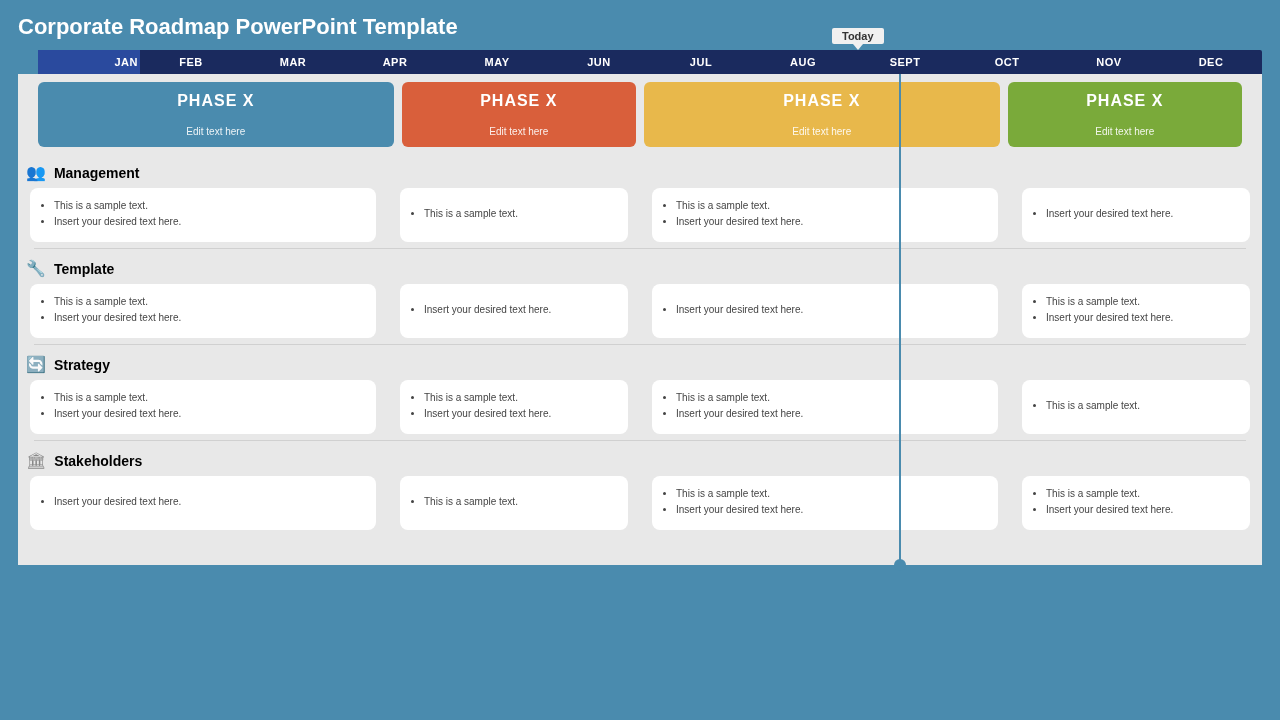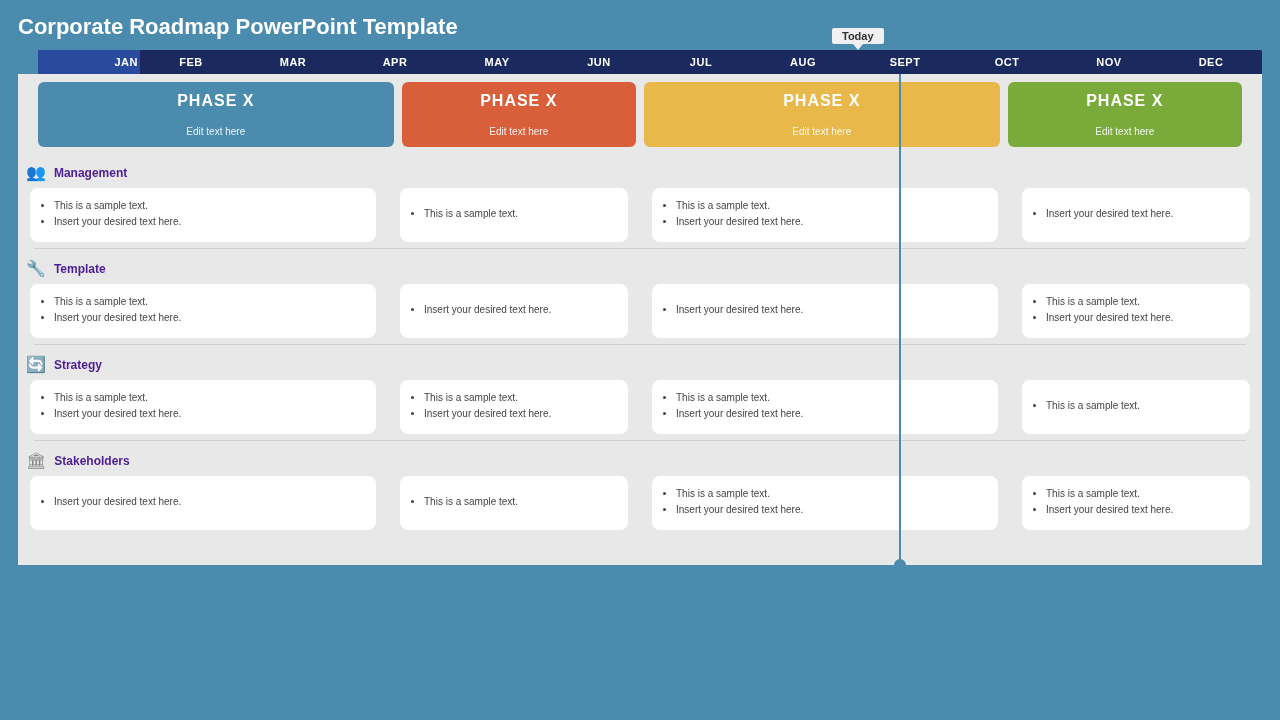--- a/index.html
+++ b/index.html
@@ -153,23 +153,23 @@
       gap: 8px;
       padding: 4px 0 4px 0;
     }
 
     .section-icon {
       color: #888;
       font-size: 16px;
     }
 
     .section-title {
-      font-size: 12px;
+      font-size: 14px;
       font-weight: 600;
-      color: #4c1d95;
+      color: #000000;
     }
 
     .cards-row {
       display: grid;
       grid-template-columns: 3fr 2fr 3fr 2fr;
       gap: 16px;
       padding: 2px 0 6px 0;
     }
 
     .card {

